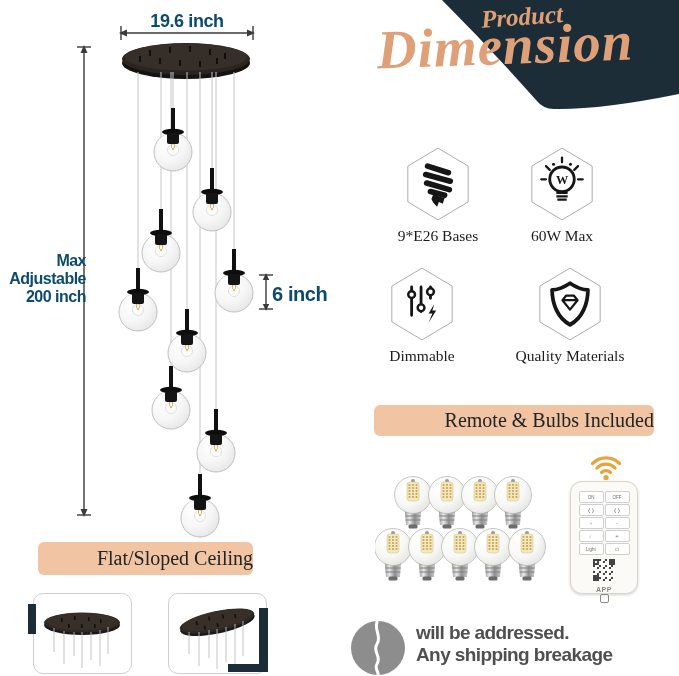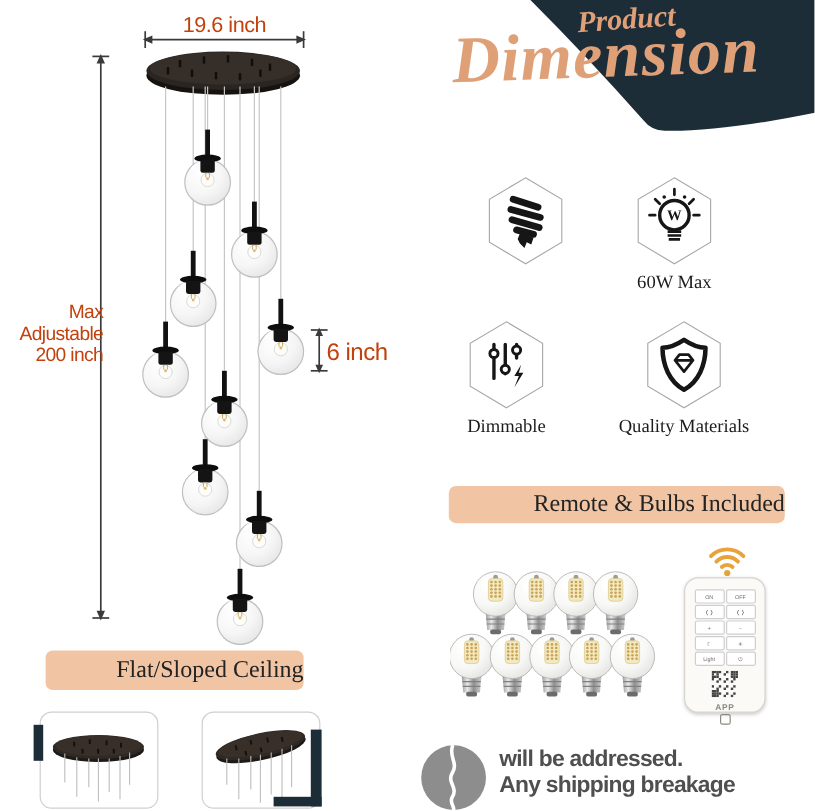--- a/index.html
+++ b/index.html
@@ -5,21 +5,21 @@
   html,body{margin:0;padding:0;background:#fff;}
   #stage{position:relative;width:679px;height:676px;background:#ffffff;overflow:hidden;
          font-family:"Liberation Sans",sans-serif;color:#1a1a1a;}
   .abs{position:absolute;}
   
   #ribbon-svg{left:375px;top:0;width:304px;height:130px;}
   .script{font-family:"Liberation Serif",serif;font-style:italic;font-weight:bold;color:#dfa078;text-align:center;}
   #word-product{left:452px;top:3px;width:140px;font-size:25px;transform:rotate(-4deg);}
   #word-dimension{left:352px;top:14px;width:306px;font-size:55px;transform:rotate(-2deg);letter-spacing:1px;}
   
-  .dimtext{font-weight:normal;letter-spacing:-0.4px;color:#c2410c;}
+  .dimtext{font-weight:bold;letter-spacing:-0.4px;color:#0c4a6e;}
   #width-label{left:117px;top:11px;width:140px;font-size:18px;text-align:center;}
   #max-label{left:0;top:252px;width:86px;font-size:16px;line-height:18px;text-align:right;letter-spacing:-0.5px;}
   #globe-label{left:272px;top:283px;font-size:20px;}
   
   .feature{text-align:center;}
   .feature svg{display:block;margin:0 auto;}
   .feature .flabel{margin-top:5px;font-family:"Liberation Serif",serif;font-size:15.5px;color:#1c1c1c;white-space:nowrap;}
   #feat-1{left:383px;top:146px;width:110px;}
   #feat-2{left:502px;top:146px;width:120px;}
   #feat-3{left:367px;top:266px;width:110px;}
@@ -156,20 +156,21 @@
       <g transform="translate(35,38)">
         <g stroke="#161616" stroke-width="6" stroke-linecap="round" fill="none">
           <path d="M-11,-17 L11,-10"></path>
             <path d="M-13,-8 L13,-1"></path>
           <path d="M-12,1 L12,8"></path>
             <path d="M-8,10 L7,14"></path>
         </g>
         <path d="M-5,13 L7,17 L5,23 L1,21 L-1,26 L-5,22 L-7,18 Z" fill="#161616"></path>
       </g>
     </svg>
+    <div class="flabel">9*E26 Bases</div>
   </div>
 
   <div id="feat-2" class="abs feature">
     <svg width="66" height="76" viewBox="0 0 70 80">
       <polygon points="35,2 67,21 67,59 35,78 3,59 3,21" fill="none" stroke="#a8a8a8" stroke-width="1"></polygon>
       <g transform="translate(35,42)" stroke="#161616" fill="none">
         <circle cx="0" cy="-7" r="13" stroke-width="3"></circle>
         <path d="M-6,7.5 h12 M-6,11 h12 M-5,14.5 h10" stroke-width="2.4"></path>
         <path d="M0,-25 V-30 M-13,-17 L-17,-21 M13,-17 L17,-21 M-17,-7 H-22 M17,-7 H22" stroke-width="2.4" stroke-linecap="round"></path>
       </g>

